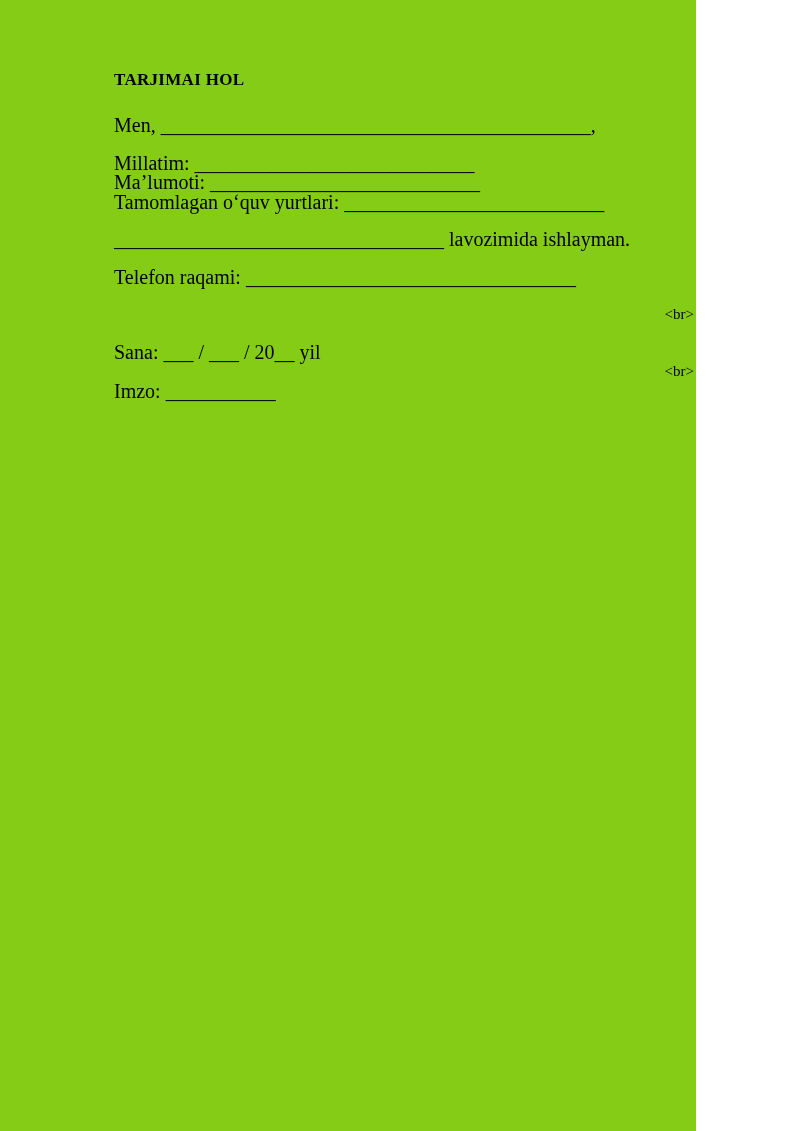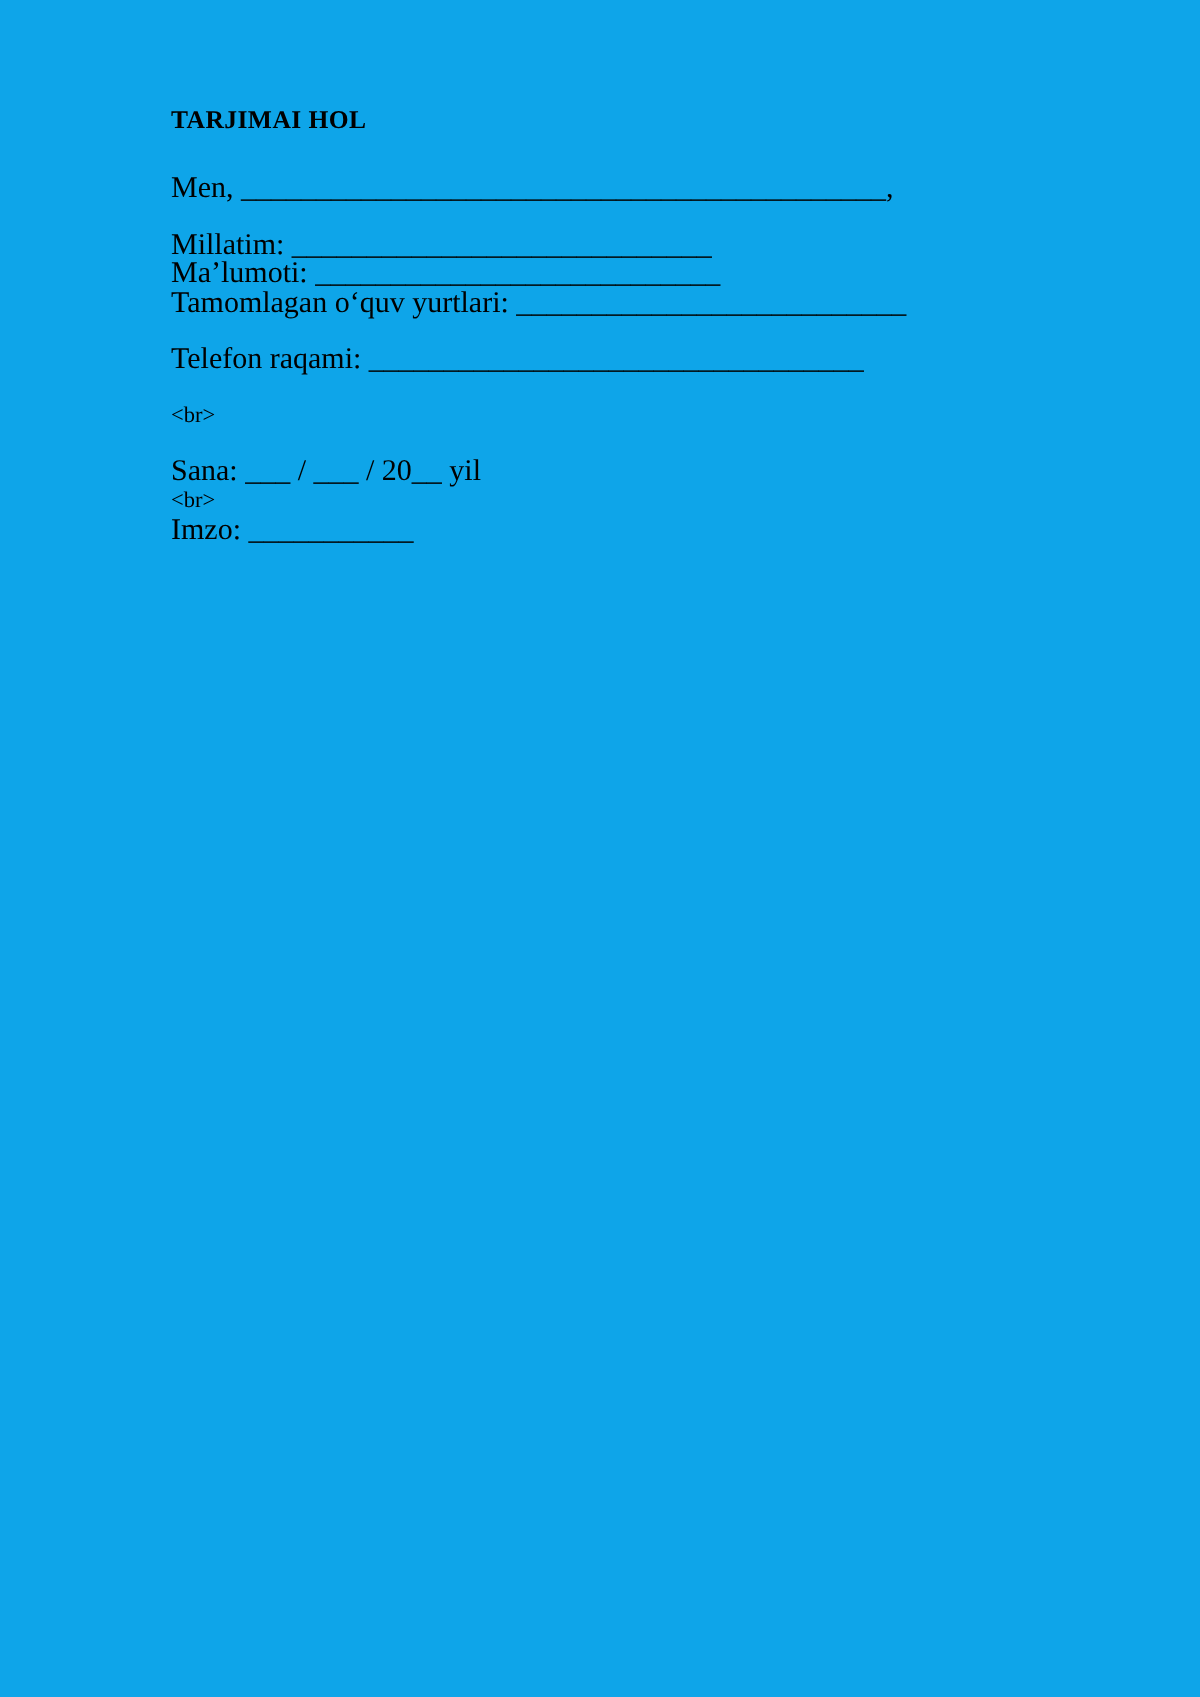--- a/index.html
+++ b/index.html
@@ -12,23 +12,23 @@
     height: 1131px;
     font-family: "Liberation Serif", "DejaVu Serif", serif;
     color: #000000;
     position: relative;
     overflow: hidden;
   }
   .page {
     position: absolute;
     left: 0;
     top: 0;
-    width: 800px;
+    width: 696px;
     height: 1131px;
-    background: #0ea5e9;
+    background: #84cc16;
   }
   .content {
     position: absolute;
     left: 114px;
     top: 70px;
     width: 580px;
   }
   .doc-title {
     font-size: 17px;
     font-weight: bold;
@@ -41,20 +41,21 @@
   }
   .line {
     font-size: 20px;
     line-height: 19.5px;
     white-space: pre-wrap;
     margin: 0;
   }
   .raw-tag {
     font-size: 15px;
     line-height: 19.5px;
+    text-align: right;
   }
 </style>
 </head>
 <body>
 
 <div class="page">
   <div class="content">
 
     <h1 class="doc-title">TARJIMAI HOL</h1>
 
@@ -62,20 +63,21 @@
       <p class="line"><span>Men, </span><span>___________________________________________</span><span>,</span></p>
     </div>
 
     <div class="block">
       <p class="line"><span>Millatim: </span><span>____________________________</span><span></span></p>
       <p class="line"><span>Ma’lumoti: </span><span>___________________________</span><span></span></p>
       <p class="line"><span>Tamomlagan o‘quv yurtlari: </span><span>__________________________</span><span></span></p>
     </div>
 
     <div class="block">
+      <p class="line"><span></span><span>_________________________________</span><span> lavozimida ishlayman.</span></p>
     </div>
 
     <div class="block">
       <p class="line"><span>Telefon raqami: </span><span>_________________________________</span><span></span></p>
     </div>
 
     <div class="block">
       <p class="line raw-tag">&lt;br&gt;</p>
     </div>
 

